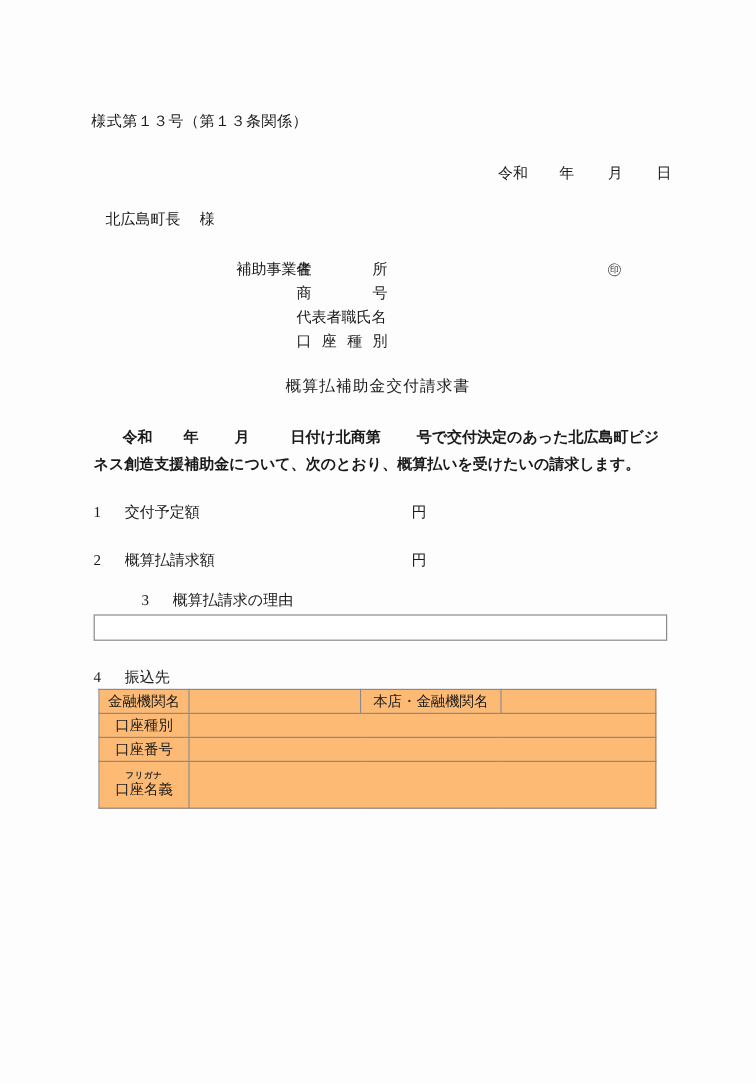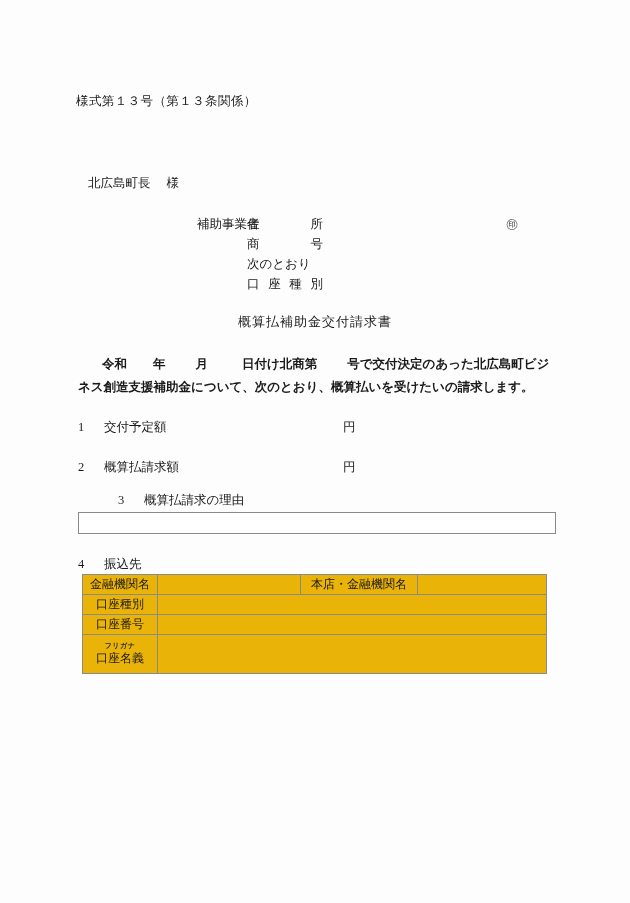--- a/index.html
+++ b/index.html
@@ -126,21 +126,21 @@
 
   
   .bank-table {
     left: 82px; top: 574px;
     border-collapse: collapse;
     font-size: 12px;
   }
   .bank-table td {
     border: 1px solid #8a8a8a;
     padding: 0;
-    background: #eab308;
+    background: #fdba74;
   }
   .cell-label {
     width: 74px;
     height: 19px;
     text-align: center;
     vertical-align: middle;
     white-space: nowrap;
   }
   .cell-value-a { width: 142px; }
   .cell-label-b {
@@ -167,37 +167,40 @@
   }
   .name-label { font-size: 12px; }
 </style>
 </head>
 <body>
 
 <div class="page">
 
   <div class="abs form-no">様式第１３号（第１３条関係）</div>
 
+  <div class="abs date-line">
+    <span>令和</span><span class="gap-sm"></span><span>年</span><span class="gap-md"></span><span>月</span><span class="gap-md"></span><span>日</span>
+  </div>
 
   <div class="abs addressee">
     <span>北広島町長</span><span class="sama">様</span>
   </div>
 
   <div class="abs applicant">
     <div class="applicant-row">
       <span class="applicant-tag">補助事業者</span>
       <span class="applicant-label"><span class="lbl-spread">住所</span></span>
     </div>
     <div class="applicant-row">
       <span class="applicant-tag"></span>
       <span class="applicant-label"><span class="lbl-spread">商号</span></span>
     </div>
     <div class="applicant-row">
       <span class="applicant-tag"></span>
-      <span class="applicant-label">次のとおり</span>
+      <span class="applicant-label">代表者職氏名</span>
       <span class="seal">㊞</span>
     </div>
     <div class="applicant-row">
       <span class="applicant-tag"></span>
       <span class="applicant-label"><span class="lbl-spread">口座種別</span></span>
     </div>
   </div>
 
   <div class="abs doc-title">概算払補助金交付請求書</div>
 

